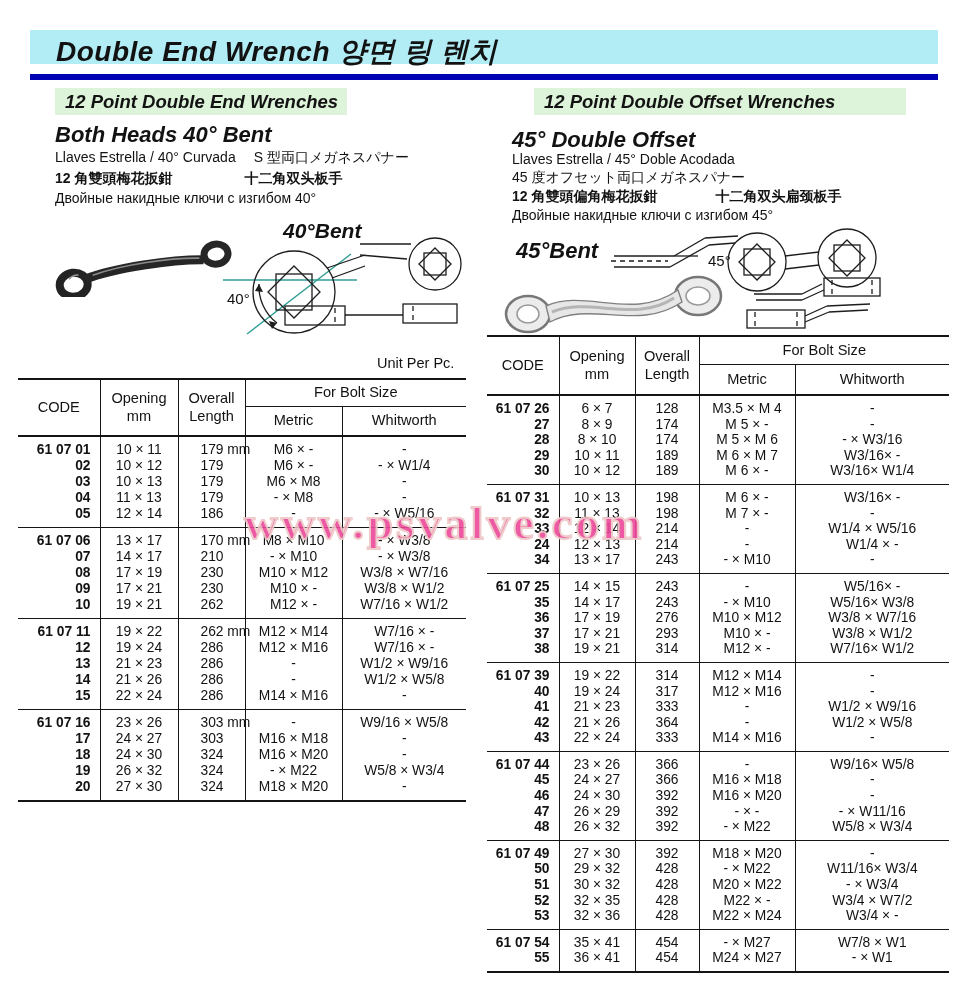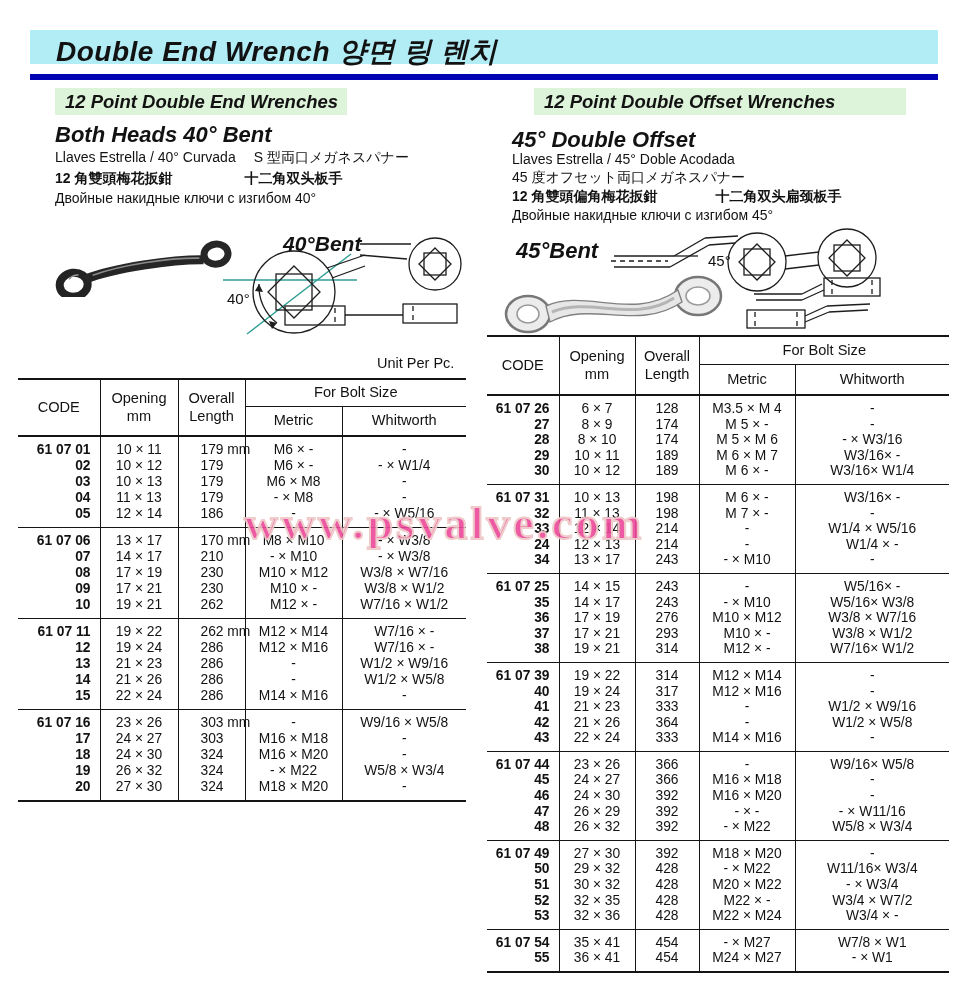--- a/index.html
+++ b/index.html
@@ -107,21 +107,21 @@
       <g transform="rotate(-7 100 31)">
         <ellipse cx="20" cy="40" rx="14" ry="12" fill="none" stroke="#232323" stroke-width="8"></ellipse>
         <path d="M32,36 C62,28 122,27 152,31" stroke="#262626" stroke-width="9" fill="none"></path>
         <ellipse cx="165" cy="27" rx="12" ry="10" fill="none" stroke="#262626" stroke-width="7"></ellipse>
         <path d="M40,33 C70,26 120,25 148,29" stroke="#8a8a8a" stroke-width="1.6" fill="none"></path>
         <path d="M16,34 a10,8 0 0 1 10,-3" stroke="#9a9a9a" stroke-width="1.6" fill="none"></path>
       </g>
     </svg>
   </div>
 
-  <div class="abs bent-label" style="left:283px;top:232px;">40°Bent</div>
+  <div class="abs bent-label" style="left:283px;top:219px;">40°Bent</div>
   <div class="abs" style="left:215px;top:222px;">
     <svg width="250" height="140" viewBox="0 0 250 140">
 
       <line x1="8" y1="58" x2="142" y2="58" class="teal"></line>
       <line x1="32" y1="112" x2="136" y2="32" class="teal"></line>
 
       <path d="M62,101 A46,46 0 0 1 44,62" class="lineart"></path>
       <path d="M44,62 l-4,7 l8,1 z" fill="#1d1d1d" stroke="none"></path>
       <path d="M62,101 l-8,-2 l3,8 z" fill="#1d1d1d" stroke="none"></path>
       <text x="12" y="82" class="diagram-num">40°</text>

